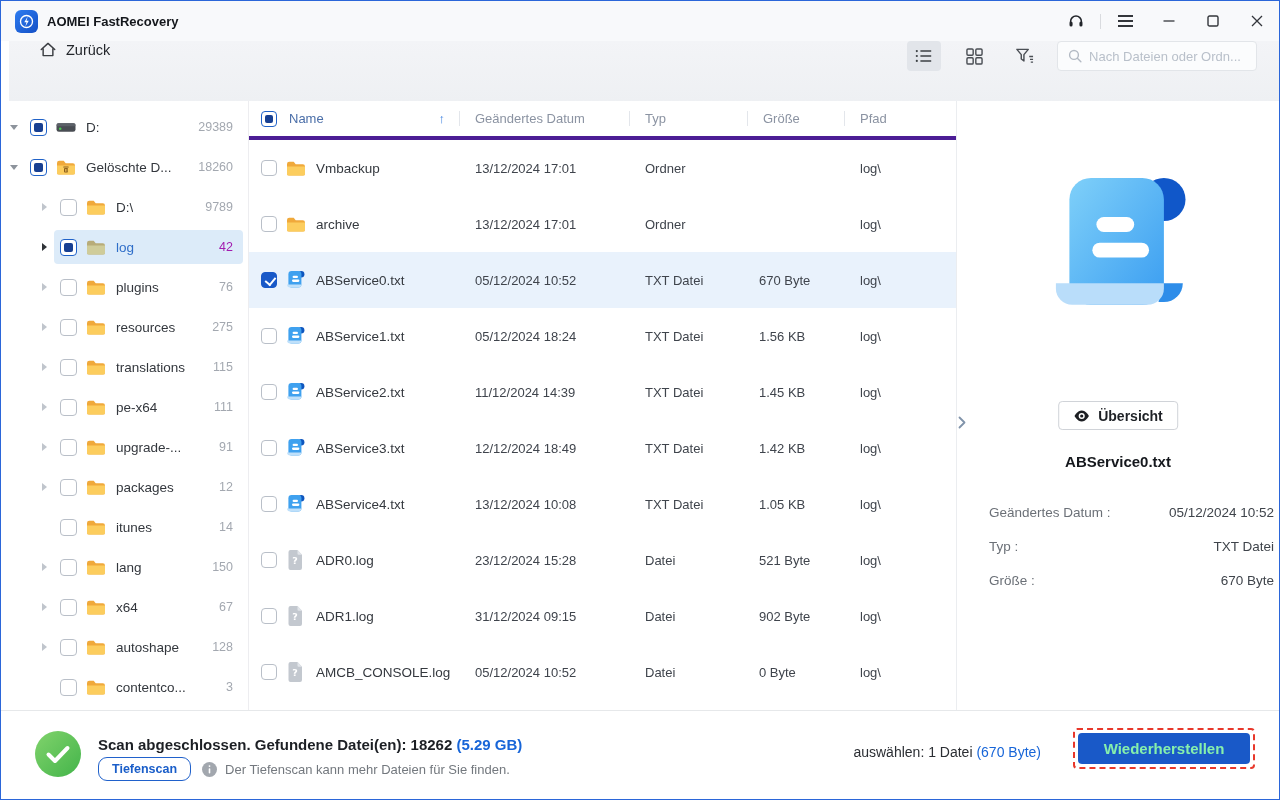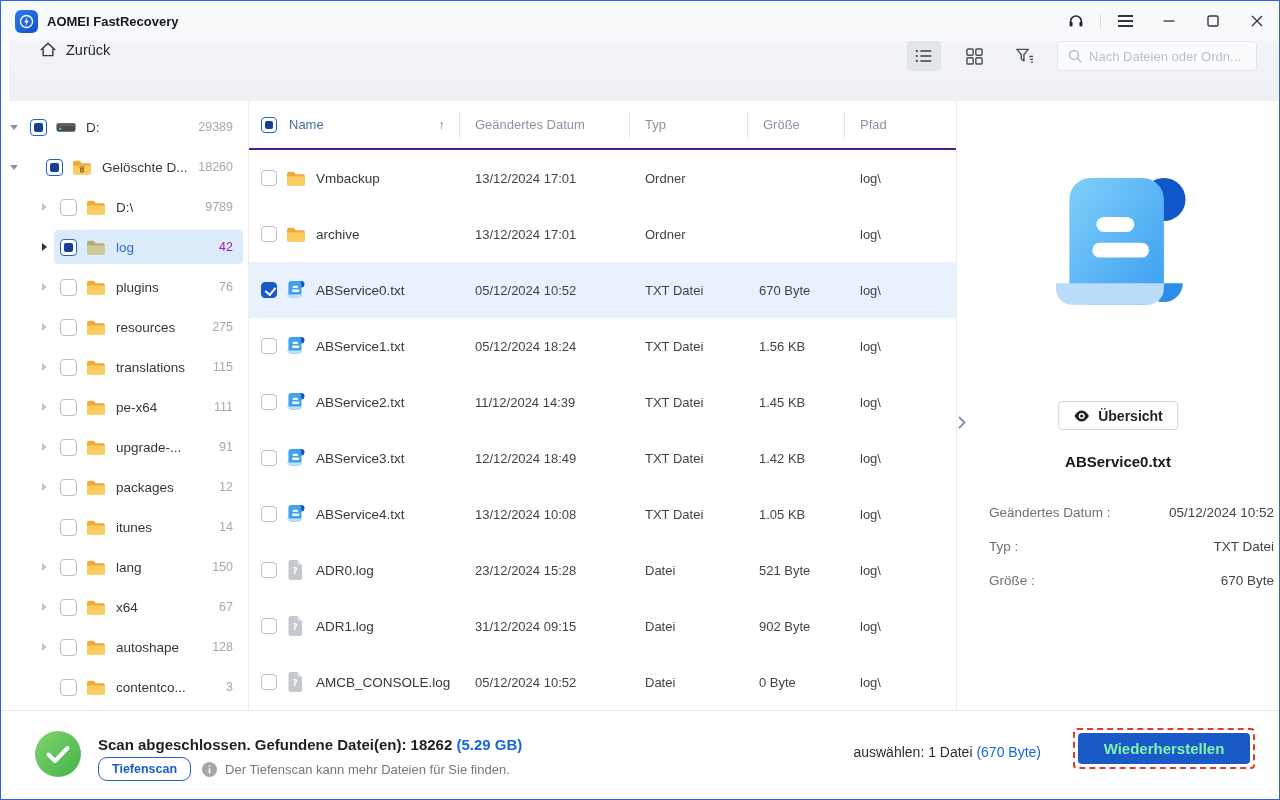--- a/index.html
+++ b/index.html
@@ -25,21 +25,21 @@
   .search-box input { border:none; outline:none; background:transparent; font-size:13px; color:#333; width:100%; font-family:inherit; }
   .search-box input::placeholder { color:#b9c0ca; }
 
   
   .main { position:absolute; top:100px; left:0; right:0; bottom:89px; display:flex; background:#fff; }
 
   
   .sidebar { width:248px; flex:none; border-right:1px solid #ededf0; padding-top:6px; overflow:hidden; }
   .tree-item { display:flex; align-items:center; height:40px; cursor:pointer; }
   .tree-item[data-level="0"] { padding-left:8px; }
-  .tree-item[data-level="1"] { padding-left:8px;gap:16px; }
+  .tree-item[data-level="1"] { padding-left:8px; }
   .tree-item[data-level="2"] { padding-left:38px; }
   .tw-arrow { width:10px; margin-right:5px; flex:none; display:flex; justify-content:center; }
   .tw-arrow::before { content:""; display:block; width:0; height:0; }
   .tree-item[data-arrow="expanded"]  .tw-arrow::before { border-left:4.5px solid transparent; border-right:4.5px solid transparent; border-top:5.5px solid #8d939c; }
   .tree-item[data-arrow="collapsed"] .tw-arrow::before { border-top:4.5px solid transparent; border-bottom:4.5px solid transparent; border-left:5.5px solid #c0c5cc; }
   .tree-item[data-arrow="collapsed-dark"] .tw-arrow::before { border-top:4.5px solid transparent; border-bottom:4.5px solid transparent; border-left:5.5px solid #2f3338; }
   .tree-item[data-arrow="none"] .tw-arrow::before { display:none; }
   .tree-row { flex:1; height:34px; display:flex; align-items:center; gap:9px; padding:0 10px 0 6px; margin-right:5px; border-radius:4px; min-width:0; }
   .tree-item[data-selected="true"] .tree-row { background:#dcebf9; }
   .t-label { font-size:13.5px; color:#33373d; white-space:nowrap; overflow:hidden; }
@@ -59,21 +59,21 @@
   
   .cb { width:16px; height:16px; border:1px solid #b9bfc8; border-radius:4px; background:#fff; position:relative; flex:none; }
   .tree-row .cb { width:17px; height:17px; }
   [data-check="indeterminate"] .cb { border:1.5px solid #2062c8; }
   [data-check="indeterminate"] .cb::after { content:""; position:absolute; inset:3px; background:#173f92; border-radius:2px; }
   [data-check="checked"] .cb { background:#1959c8; border-color:#1959c8; }
   [data-check="checked"] .cb::after { content:""; position:absolute; left:4.5px; top:1.5px; width:4.5px; height:8px; border:solid #fff; border-width:0 2px 2px 0; transform:rotate(40deg); }
 
   
   .table { width:707px; flex:none; display:flex; flex-direction:column; }
-  .thead { height:49px; display:grid; grid-template-columns:210px 170px 118px 97px 112px; align-items:center; border-bottom:2px solid #4c1d95; }
+  .thead { height:39px; display:grid; grid-template-columns:210px 170px 118px 97px 112px; align-items:center; border-bottom:4px solid #4c1d95; }
   .hcell { position:relative; height:100%; display:flex; align-items:center; font-size:13px; color:#8b93a2; padding-left:16px; gap:12px; }
   .hcell + .hcell::before { content:""; position:absolute; left:0; top:10px; bottom:10px; width:1px; background:#e3e6eb; }
   .hcell.c-name { padding-left:12px; color:#4a6ea8; }
   .sort-arrow { margin-left:auto; margin-right:14px; color:#3e82e0; font-size:13px; }
   .tbody { flex:1; overflow:hidden; }
   .file-row { height:56px; display:grid; grid-template-columns:210px 170px 118px 97px 112px; align-items:center; cursor:default; }
   .file-row[data-selected="true"] { background:#e9f2fc; }
   .cell { font-size:13px; color:#3f444c; padding-left:16px; white-space:nowrap; overflow:hidden; }
   .cell.c-name { padding-left:12px; display:flex; align-items:center; gap:9px; font-size:13.5px; color:#35393f; }
   .cell.c-size { padding-left:12px; }

